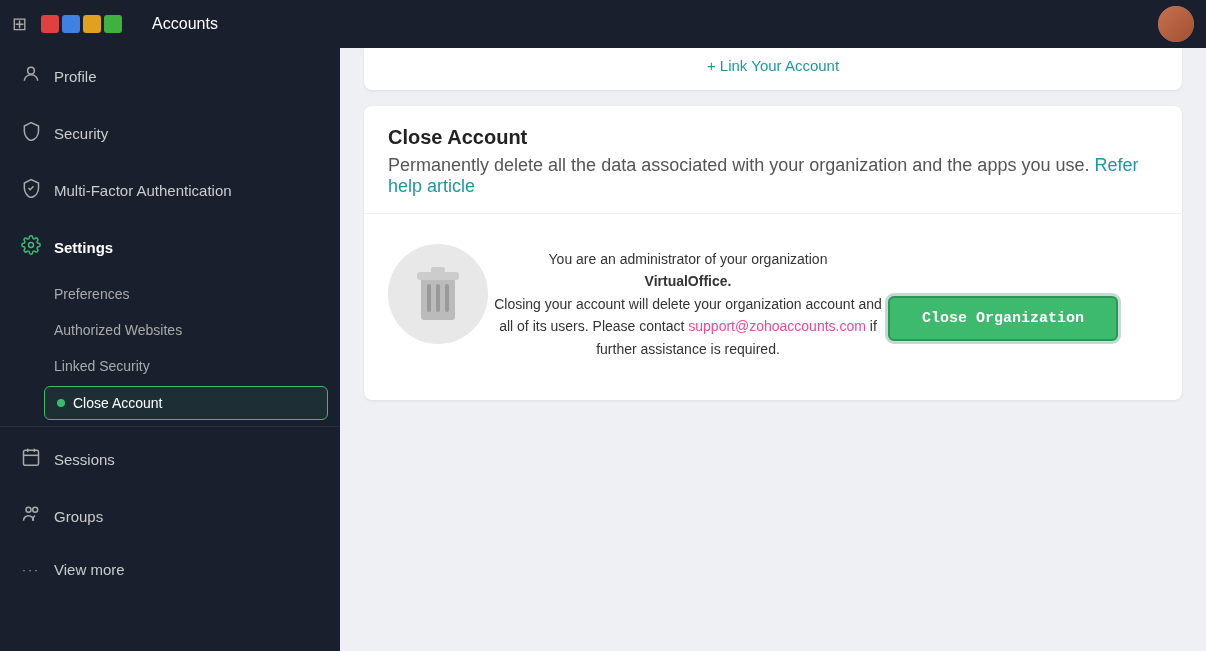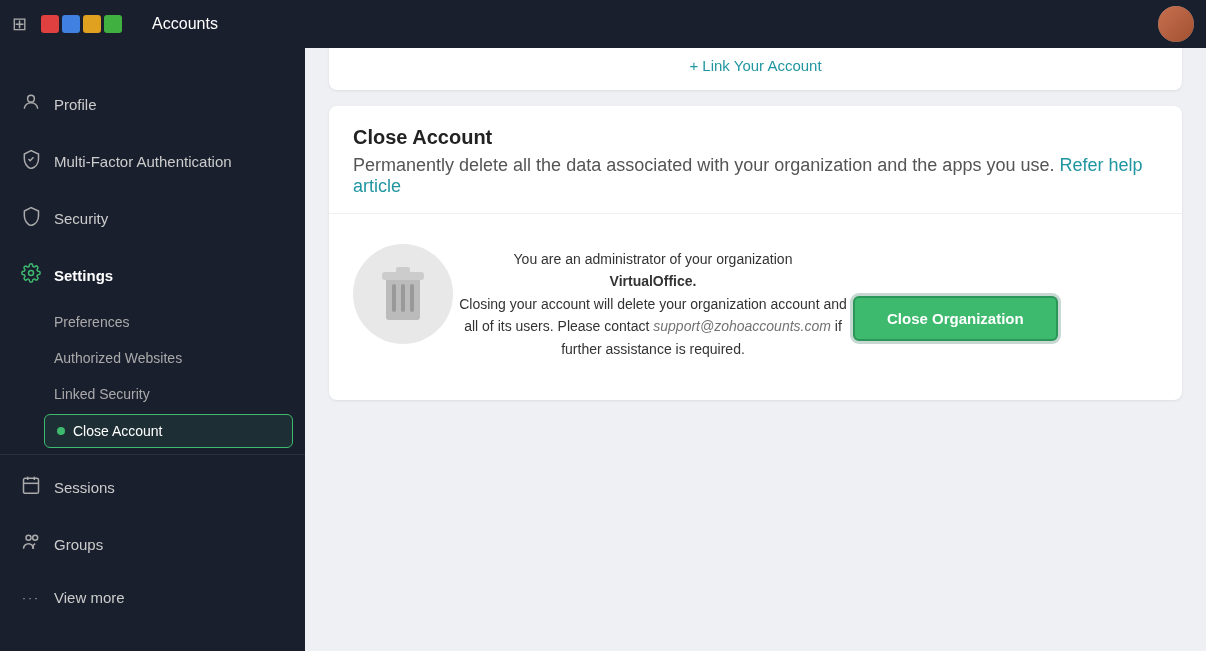--- a/index.html
+++ b/index.html
@@ -18,21 +18,21 @@
     .logo-blue { background: #4080e0; }
     .logo-yellow { background: #e0a020; }
     .logo-green { background: #40b040; }
     .header-title { color: #fff; font-size: 16px; font-weight: 400; margin-left: 20px; }
     .header-spacer { flex: 1; }
     .header-avatar { width: 36px; height: 36px; border-radius: 50%; background: #888; overflow: hidden; display: flex; align-items: center; justify-content: center; cursor: pointer; }
     .header-avatar-img { width: 100%; height: 100%; background: linear-gradient(135deg, #c97050 0%, #a05030 100%); border-radius: 50%; }
 
     
     .sidebar {
-      width: 305px; background: #1a1f2e; padding-top: 76px;
+      width: 340px; background: #1a1f2e; padding-top: 48px;
       display: flex; flex-direction: column; height: 651px;
       flex-shrink: 0; overflow-y: auto;
     }
     .sidebar-item {
       display: flex; align-items: center; gap: 12px;
       padding: 16px 20px; color: #ccc; cursor: pointer;
       font-size: 15px; font-weight: 400; transition: background 0.15s;
     }
     .sidebar-item.active { color: #fff; font-weight: 600; }
     .sidebar-icon { font-size: 18px; flex-shrink: 0; width: 22px; text-align: center; }
@@ -84,28 +84,29 @@
     
     .trash-illustration {
       width: 100px; height: 100px; background: #e8e8e8; border-radius: 50%;
       display: flex; align-items: center; justify-content: center;
       margin-bottom: 20px;
     }
     .trash-icon-svg { width: 50px; height: 60px; }
 
     .close-account-message { font-size: 14px; color: #333; line-height: 1.6; max-width: 400px; }
     .close-account-message strong { font-weight: 700; }
-    .close-account-message a { color: #737373; text-decoration: none; font-style: italic; }
+    .close-account-message a { color: #ec4899; text-decoration: none; }
 
     .close-org-btn {
       margin-top: 28px; background: #3dba6e; color: #fff;
       border: 2px solid #2a9658; border-radius: 6px;
       padding: 12px 32px; font-size: 15px; font-weight: 600;
       cursor: pointer; transition: background 0.15s;
       box-shadow: 0 0 0 3px rgba(30,100,80,0.25);
+      font-family: Liberation Mono, monospace;
     }
 
     
     .sidebar-divider { height: 1px; background: rgba(255,255,255,0.08); margin: 4px 0; }
   </style>
 </head>
 <body>
 
 <div class="header">
   <span class="header-grid-icon">⊞</span>
@@ -131,33 +132,33 @@
           <path d="M4 20c0-4 3.6-7 8-7s8 3 8 7"></path>
       </svg>
     </span>
     <span>Profile</span>
   </div>
 
   <div class="sidebar-item">
     <span class="sidebar-icon">
       <svg width="20" height="20" viewBox="0 0 24 24" fill="none" stroke="#aaa" stroke-width="1.8">
         <path d="M12 2L4 6v6c0 5.25 3.5 10 8 11.5C17.5 22 21 17.25 21 12V6l-9-4z"></path>
+      </svg>
+    </span>
+    <span>Security</span>
+  </div>
+
+  <div class="sidebar-item">
+    <span class="sidebar-icon">
+      <svg width="20" height="20" viewBox="0 0 24 24" fill="none" stroke="#aaa" stroke-width="1.8">
+        <path d="M12 2L4 6v6c0 5.25 3.5 10 8 11.5C17.5 22 21 17.25 21 12V6l-9-4z"></path>
         <path d="M9 12l2 2 4-4"></path>
       </svg>
     </span>
     <span>Multi-Factor Authentication</span>
-  </div>
-
-  <div class="sidebar-item">
-    <span class="sidebar-icon">
-      <svg width="20" height="20" viewBox="0 0 24 24" fill="none" stroke="#aaa" stroke-width="1.8">
-        <path d="M12 2L4 6v6c0 5.25 3.5 10 8 11.5C17.5 22 21 17.25 21 12V6l-9-4z"></path>
-      </svg>
-    </span>
-    <span>Security</span>
   </div>
 
   <div class="sidebar-item active">
     <span class="sidebar-icon green">
       <svg width="20" height="20" viewBox="0 0 24 24" fill="none" stroke="#3dba6e" stroke-width="1.8">
         <circle cx="12" cy="12" r="3"></circle>
         <path d="M19.4 15a1.65 1.65 0 0 0 .33 1.82l.06.06a2 2 0 0 1-2.83 2.83l-.06-.06a1.65 1.65 0 0 0-1.82-.33 1.65 1.65 0 0 0-1 1.51V21a2 2 0 0 1-4 0v-.09A1.65 1.65 0 0 0 9 19.4a1.65 1.65 0 0 0-1.82.33l-.06.06a2 2 0 0 1-2.83-2.83l.06-.06A1.65 1.65 0 0 0 4.68 15a1.65 1.65 0 0 0-1.51-1H3a2 2 0 0 1 0-4h.09A1.65 1.65 0 0 0 4.6 9a1.65 1.65 0 0 0-.33-1.82l-.06-.06a2 2 0 0 1 2.83-2.83l.06.06A1.65 1.65 0 0 0 9 4.68a1.65 1.65 0 0 0 1-1.51V3a2 2 0 0 1 4 0v.09a1.65 1.65 0 0 0 1 1.51 1.65 1.65 0 0 0 1.82-.33l.06-.06a2 2 0 0 1 2.83 2.83l-.06.06A1.65 1.65 0 0 0 19.4 9a1.65 1.65 0 0 0 1.51 1H21a2 2 0 0 1 0 4h-.09a1.65 1.65 0 0 0-1.51 1z"></path>
       </svg>
     </span>
     <span>Settings</span>

